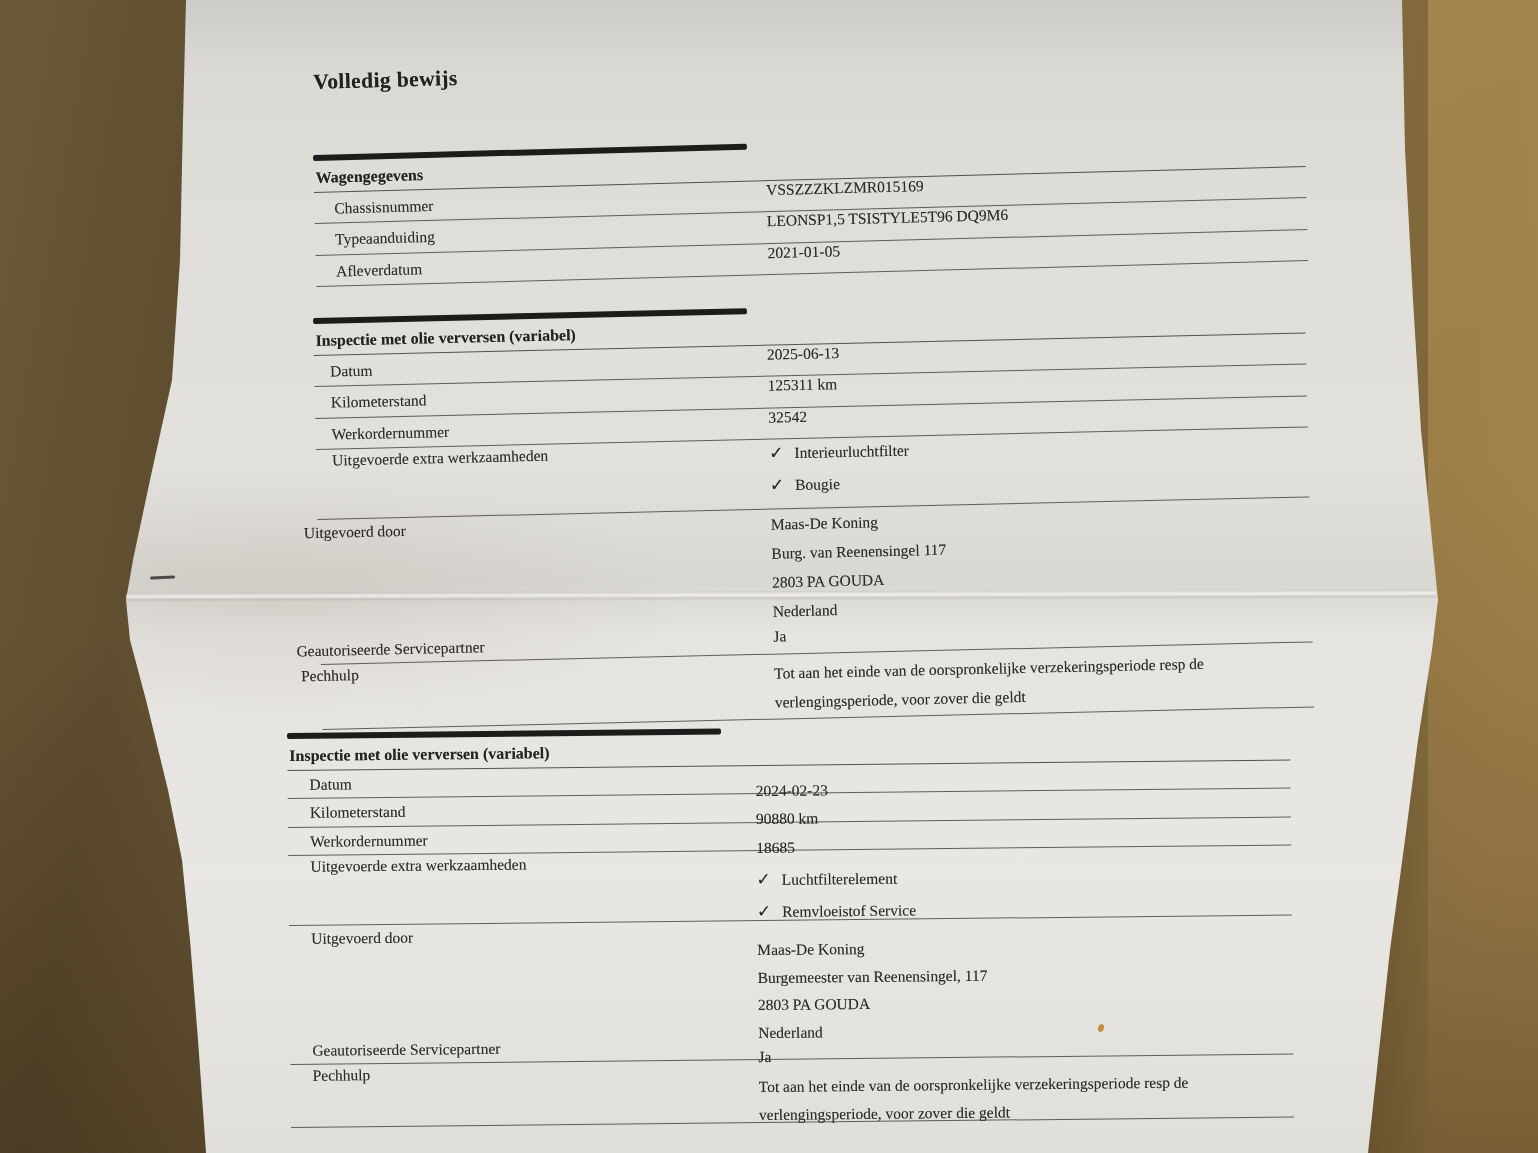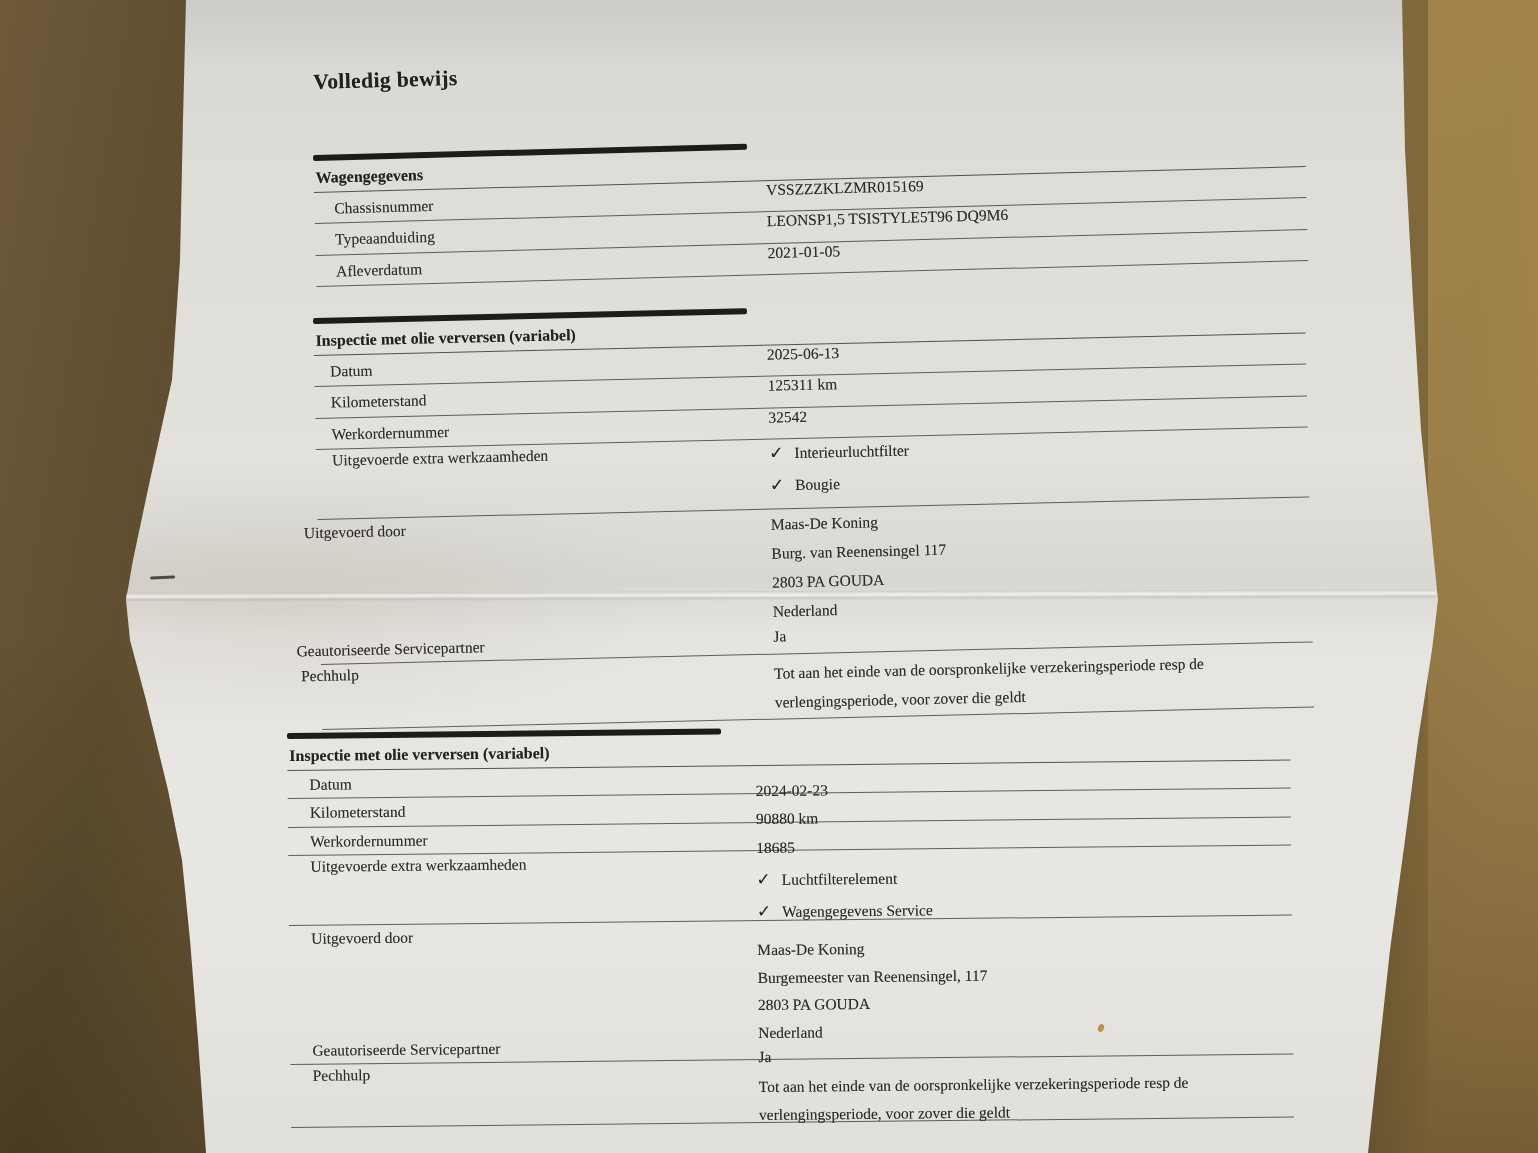--- a/index.html
+++ b/index.html
@@ -194,21 +194,21 @@
     </div>
     <div class="row cm">
       <span class="label">Uitgevoerde extra werkzaamheden</span>
       <span class="value check-lines">
         <span class="check-line">
           <span class="check-icon">✓</span>
           <span>Luchtfilterelement</span>
         </span>
         <span class="check-line">
           <span class="check-icon">✓</span>
-          <span>Wagengegevens Service</span>
+          <span>Remvloeistof Service</span>
         </span>
       </span>
     </div>
     <div class="row addr-row no-rule">
       <span class="label">Uitgevoerd door</span>
       <span class="value">
         <div class="addr">Maas-De Koning</div>
         <div class="addr">Burgemeester van Reenensingel, 117</div>
         <div class="addr">2803 PA GOUDA</div>
         <div class="addr">Nederland</div>

